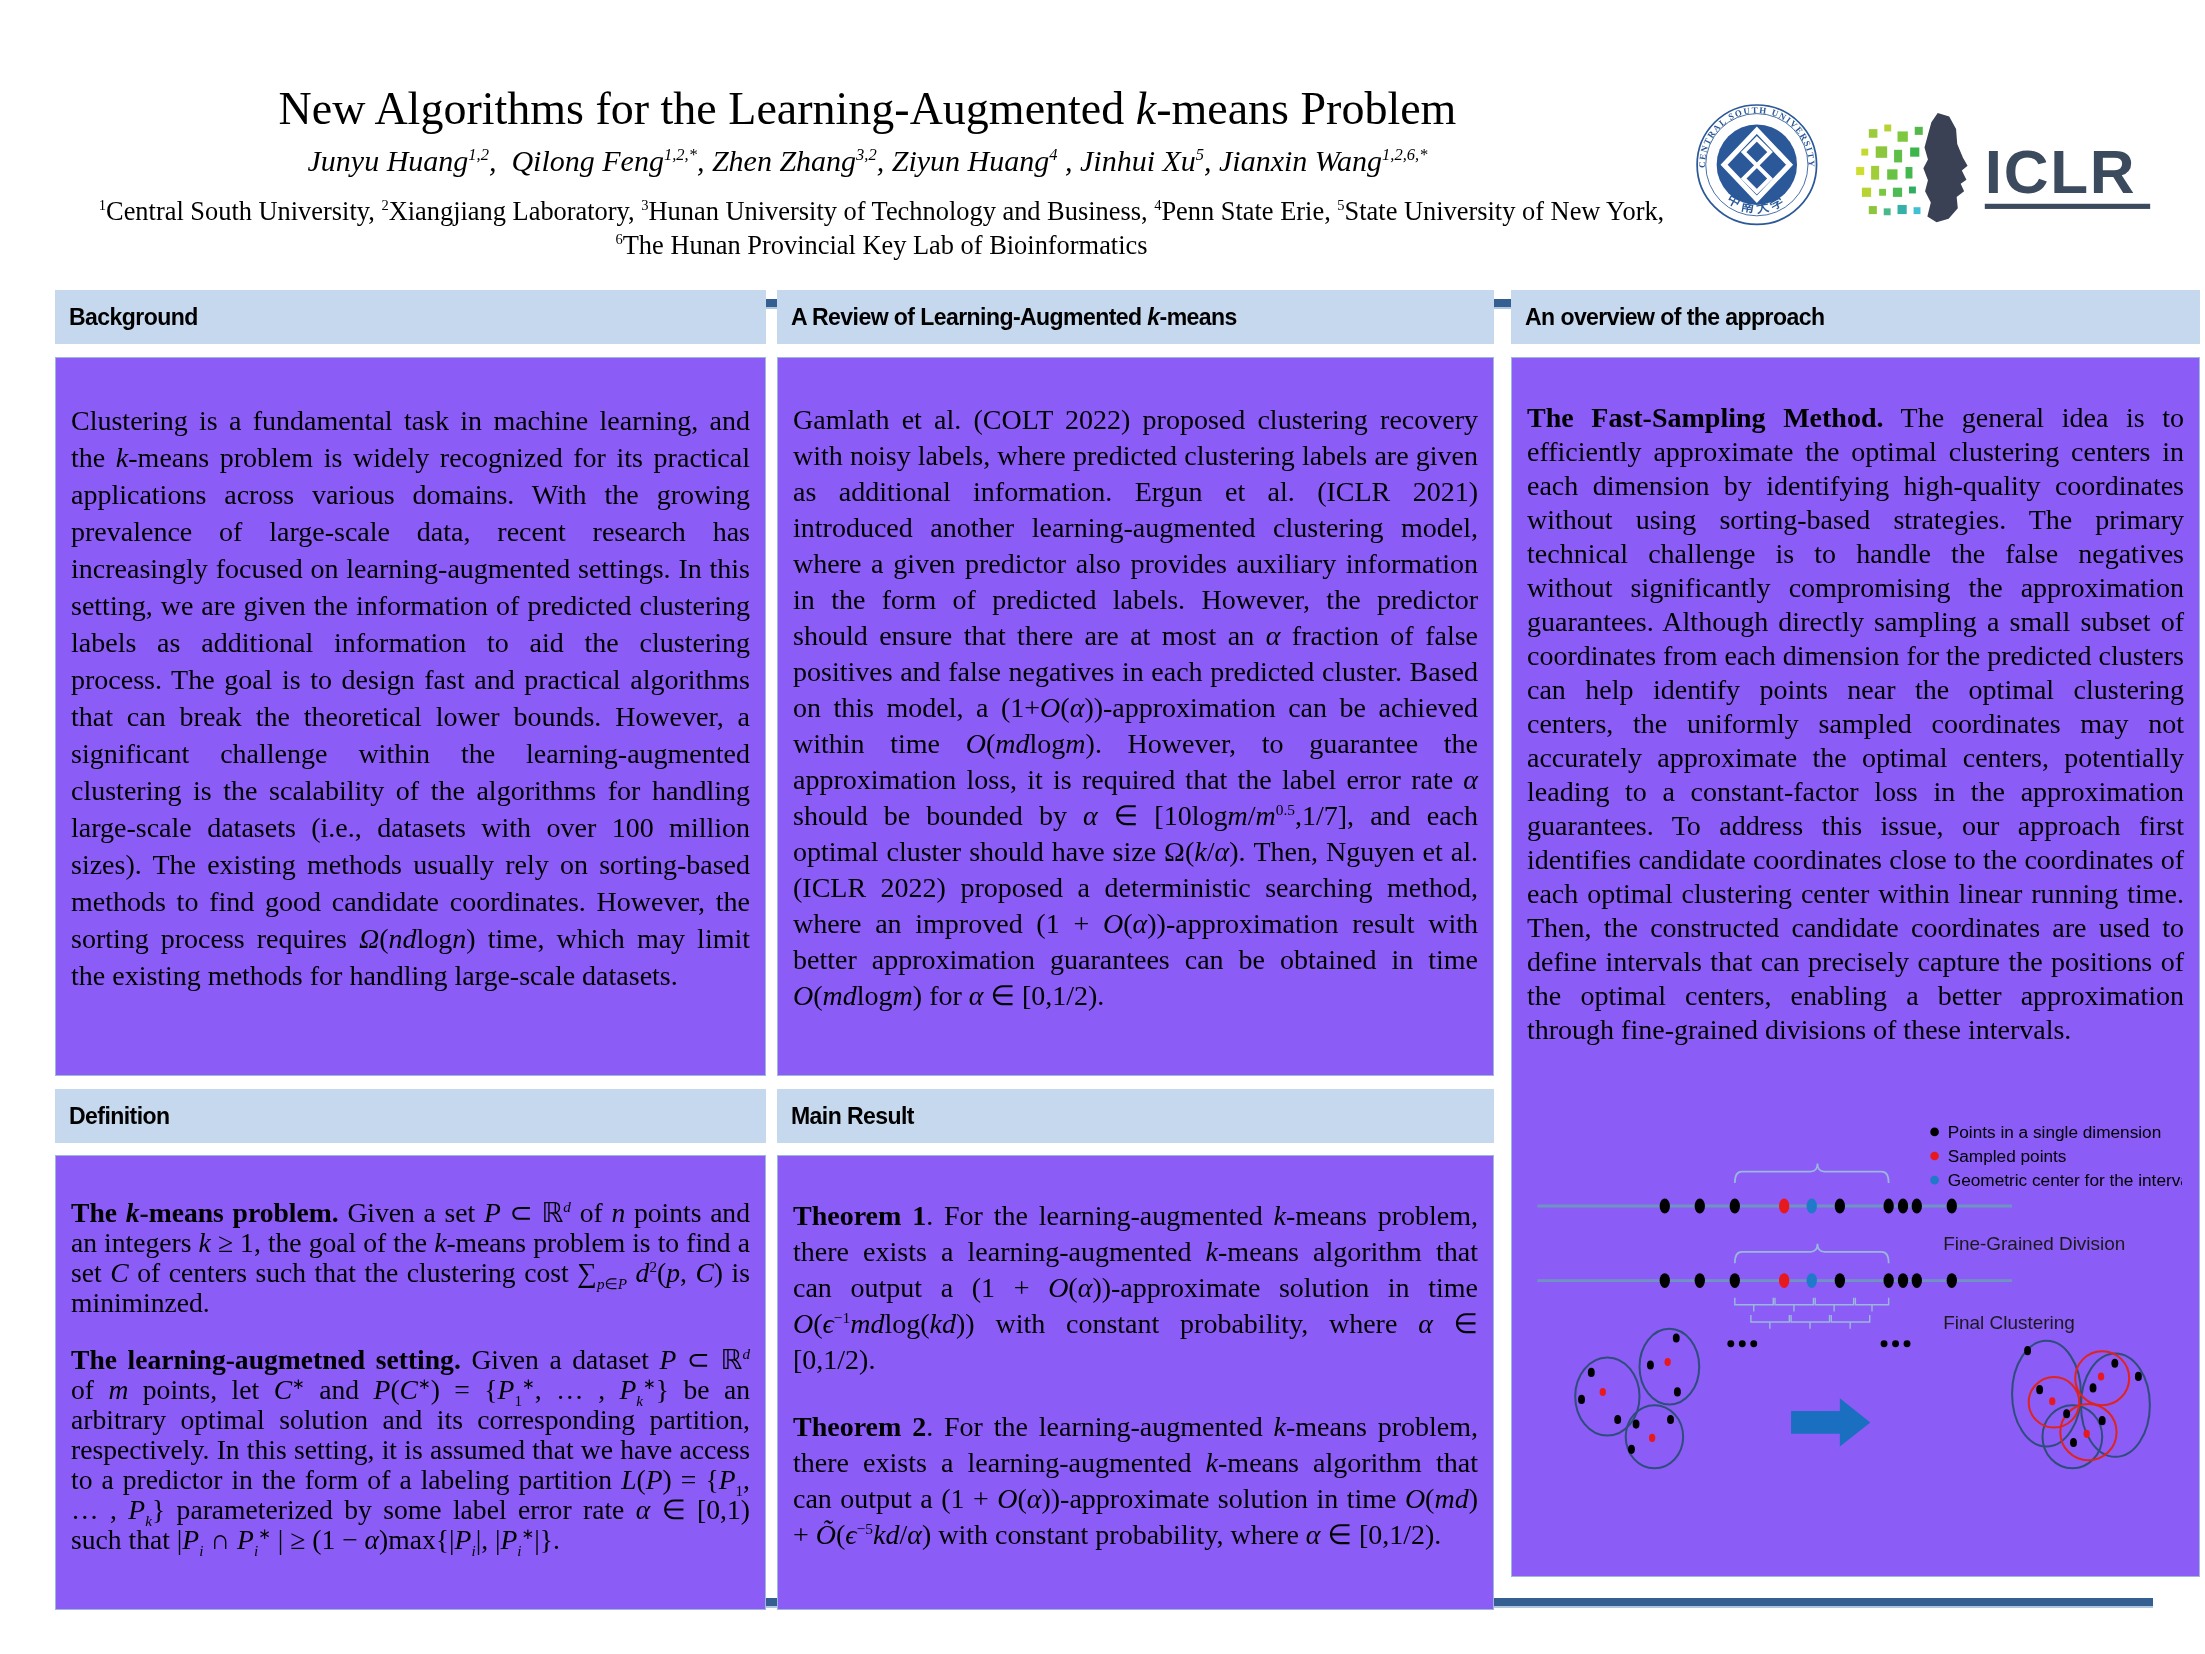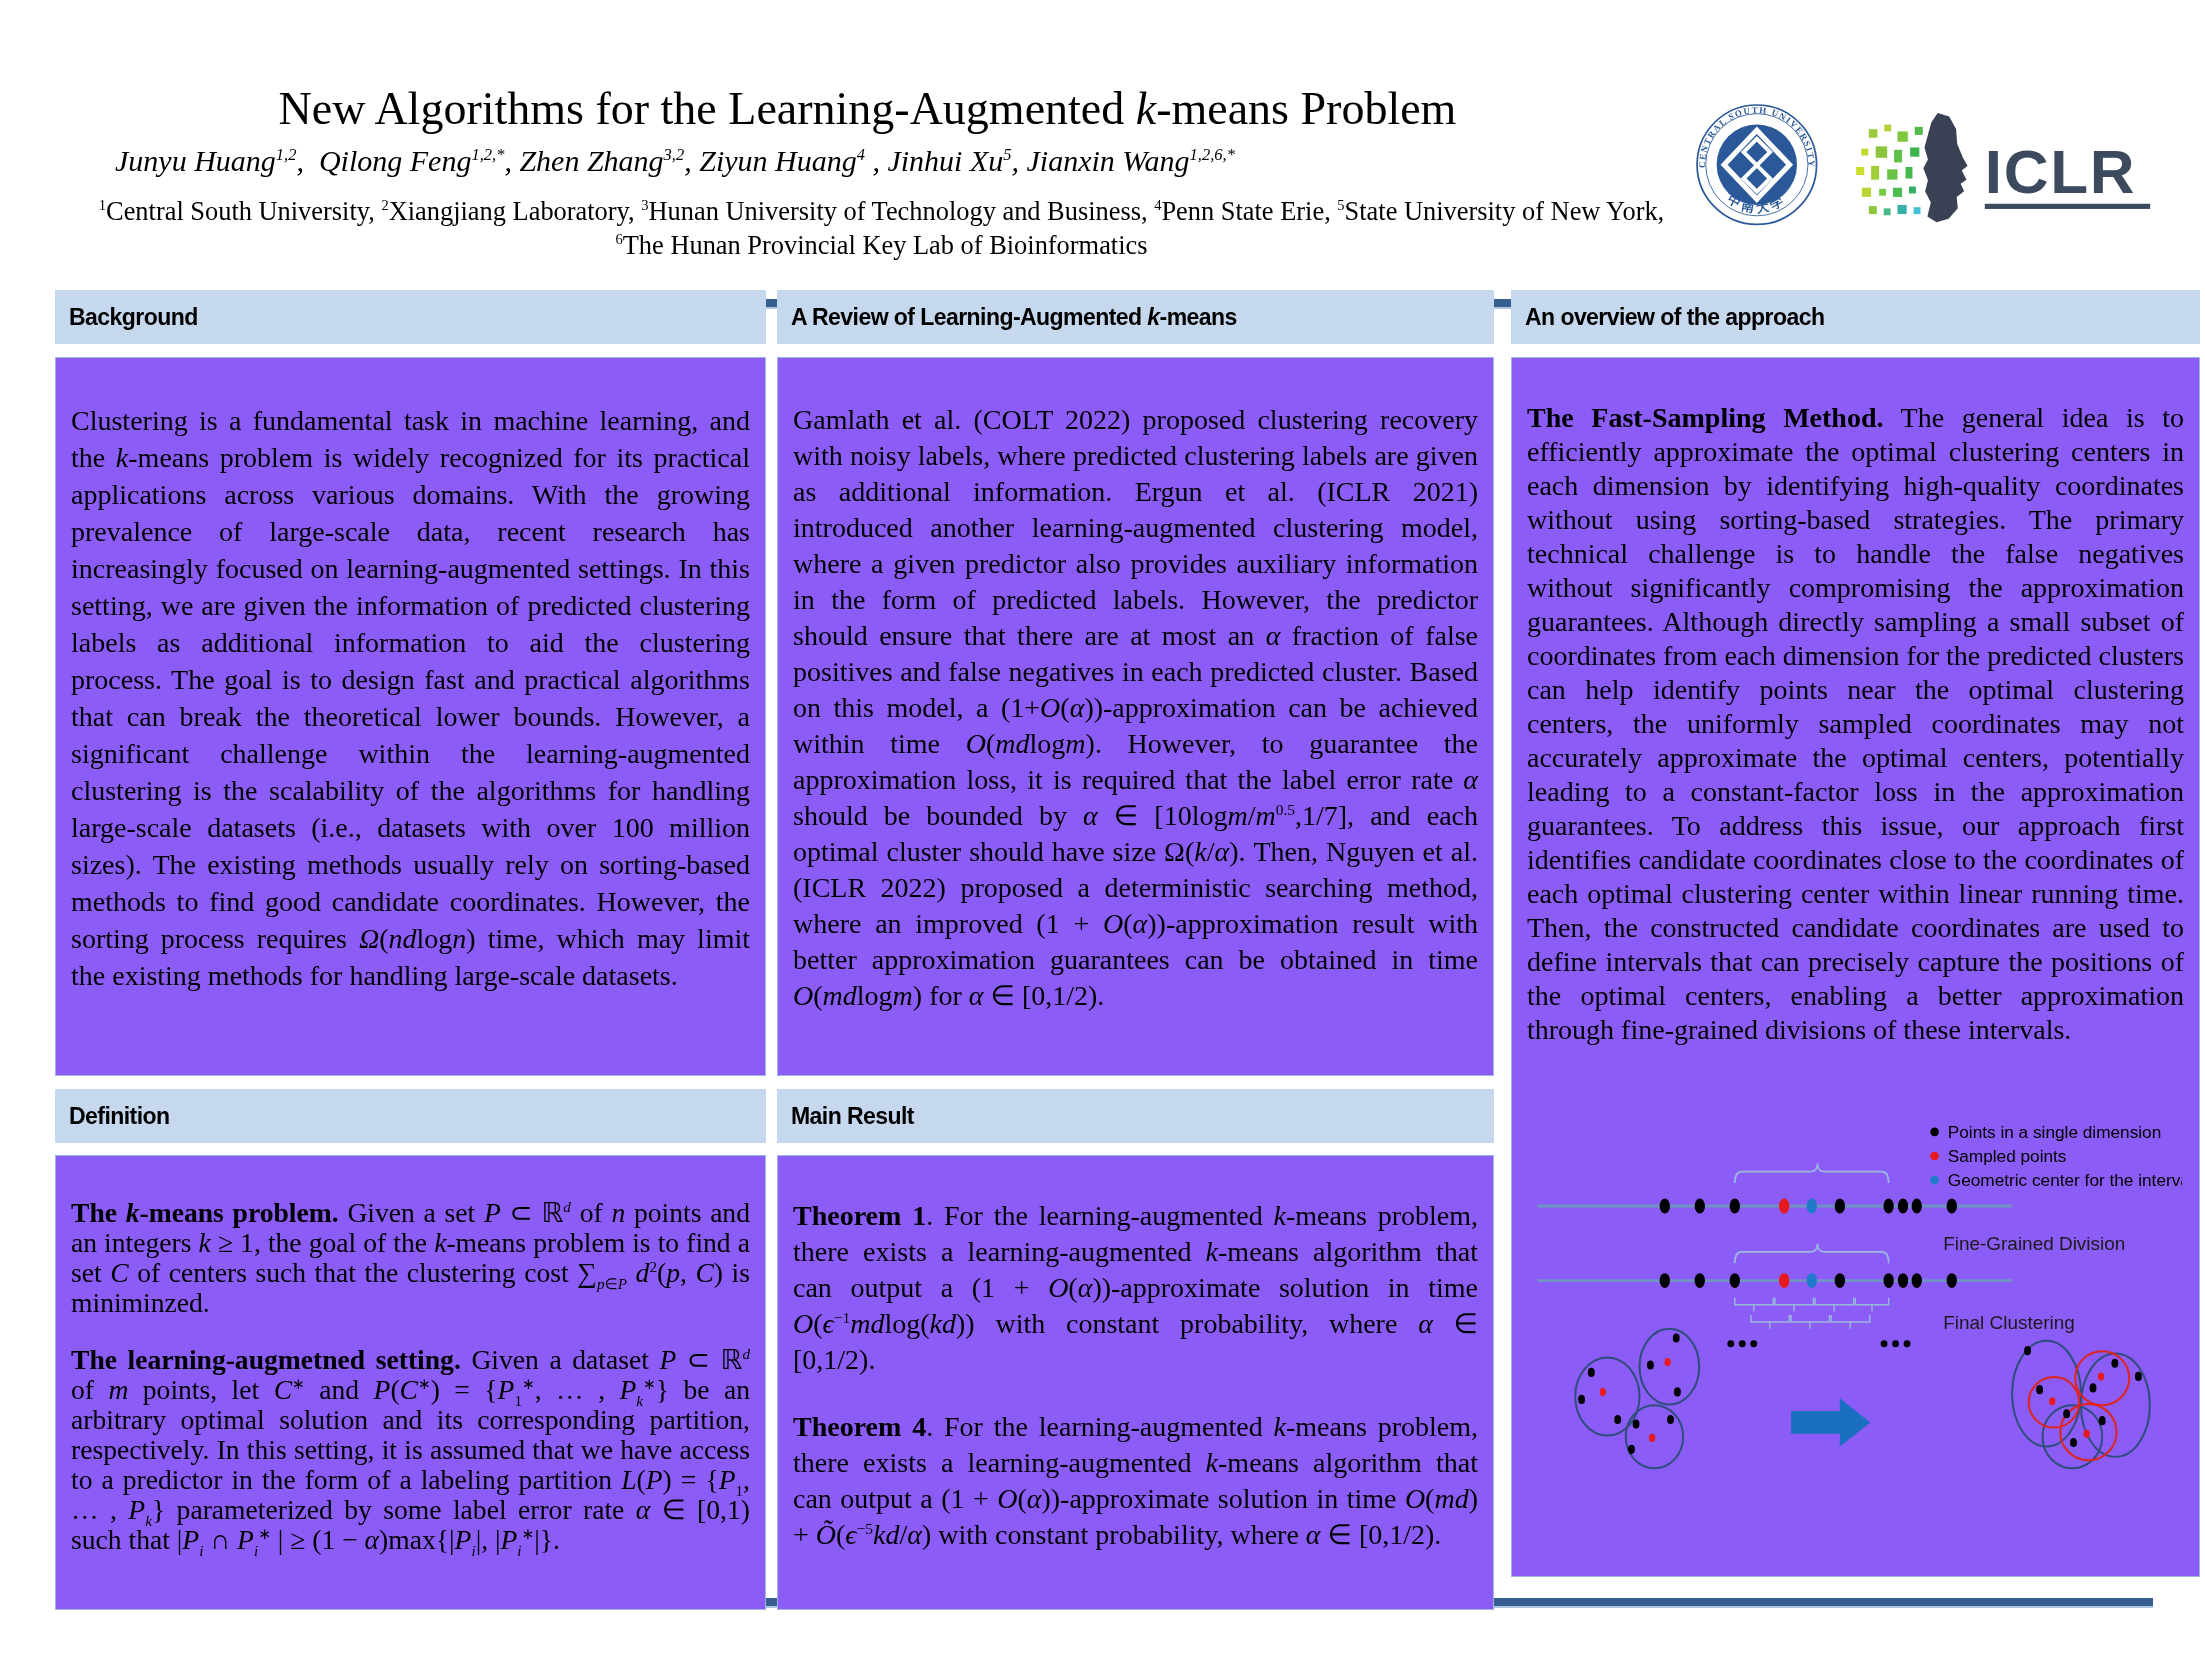--- a/index.html
+++ b/index.html
@@ -1,21 +1,21 @@
 <!DOCTYPE html>
 <html style="font-size:9.2px"><head>
 <meta charset="utf-8">
 <style>
   html,body{margin:0;padding:0;}
   body{width:2205px;height:1654px;position:relative;background:#ffffff;
        font-family:"Liberation Serif",serif;color:#000;overflow:hidden;}
   .abs{position:absolute;margin-top:45px;}
   
   .title{left:115px;top:37px;width:1505px;text-align:center;font-size:46px;}
-  .authors{left:115px;top:99px;width:1505px;font-size:30px;font-style:italic;}
+  .authors{left:115px;top:99px;width:1505px;text-align:center;font-size:30px;font-style:italic;}
   .affil1{left:34px;top:151px;width:1695px;text-align:center;font-size:26.4px;}
   .affil2{left:34px;top:185px;width:1695px;text-align:center;font-size:26.4px;}
   sup{font-size:55%;line-height:0;}
   sub{font-size:55%;line-height:0;}
   .logos{left:1686px;top:29px;width:477px;height:178px;}
   
   .bar{left:56px;width:2097px;height:7.5px;background:#365f91;border-bottom:2.9px solid #aec6e2;}
   .bar-top{top:254px;}
   .bar-bottom{top:1553px;}
   
@@ -125,21 +125,21 @@
     <span class="hdr">A Review of Learning-Augmented <i>k</i>-means</span>
   </div>
   <div class="box box1">
     <p>Gamlath et al. (COLT 2022) proposed clustering recovery with noisy labels, where predicted clustering labels are given as additional information. Ergun et al. (ICLR 2021) introduced another learning-augmented clustering model, where a given predictor also provides auxiliary information in the form of predicted labels. However, the predictor should ensure that there are at most an <i>α</i> fraction of false positives and false negatives in each predicted cluster. Based on this model, a (1+<i>O</i>(<i>α</i>))-approximation can be achieved within time <i>O</i>(<i>md</i>log<i>m</i>). However, to guarantee the approximation loss, it is required that the label error rate <i>α</i> should be bounded by <i>α</i> ∈ [10log<i>m</i>/<i>m</i><sup>0.5</sup>,1/7], and each optimal cluster should have size Ω(<i>k</i>/<i>α</i>). Then, Nguyen et al. (ICLR 2022) proposed a deterministic searching method, where an improved (1 + <i>O</i>(<i>α</i>))-approximation result with better approximation guarantees can be obtained in time <i>O</i>(<i>md</i>log<i>m</i>) for <i>α</i> ∈ [0,1/2).</p>
   </div>
   <div class="sec-header hdr2">
     <span class="hdr">Main Result</span>
   </div>
   <div class="box box2 thm-box">
     <p class="thm1"><b>Theorem 1</b>. For the learning-augmented <i>k</i>-means problem, there exists a learning-augmented <i>k</i>-means algorithm that can output a (1 + <i>O</i>(<i>α</i>))-approximate solution in time <i>O</i>(<i>ϵ</i><sup>−1</sup><i>md</i>log(<i>kd</i>)) with constant probability, where <i>α</i> ∈ [0,1/2).</p>
-    <p><b>Theorem 4</b>. For the learning-augmented <i>k</i>-means problem, there exists a learning-augmented <i>k</i>-means algorithm that can output a (1 + <i>O</i>(<i>α</i>))-approximate solution in time <i>O</i>(<i>md</i>) + <i>Õ</i>(<i>ϵ</i><sup>−5</sup><i>kd</i>/<i>α</i>) with constant probability, where <i>α</i> ∈ [0,1/2).</p>
+    <p><b>Theorem 2</b>. For the learning-augmented <i>k</i>-means problem, there exists a learning-augmented <i>k</i>-means algorithm that can output a (1 + <i>O</i>(<i>α</i>))-approximate solution in time <i>O</i>(<i>md</i>) + <i>Õ</i>(<i>ϵ</i><sup>−5</sup><i>kd</i>/<i>α</i>) with constant probability, where <i>α</i> ∈ [0,1/2).</p>
   </div>
 </div>
 
 <div class="col col-right">
   <div class="sec-header">
     <span class="hdr">An overview of the approach</span>
   </div>
   <div class="box boxR">
     <p><b>The Fast-Sampling Method.</b> The general idea is to efficiently approximate the optimal clustering centers in each dimension by identifying high-quality coordinates without using sorting-based strategies. The primary technical challenge is to handle the false negatives without significantly compromising the approximation guarantees. Although directly sampling a small subset of coordinates from each dimension for the predicted clusters can help identify points near the optimal clustering centers, the uniformly sampled coordinates may not accurately approximate the optimal centers, potentially leading to a constant-factor loss in the approximation guarantees. To address this issue, our approach first identifies candidate coordinates close to the coordinates of each optimal clustering center within linear running time. Then, the constructed candidate coordinates are used to define intervals that can precisely capture the positions of the optimal centers, enabling a better approximation through fine-grained divisions of these intervals.</p>
 

